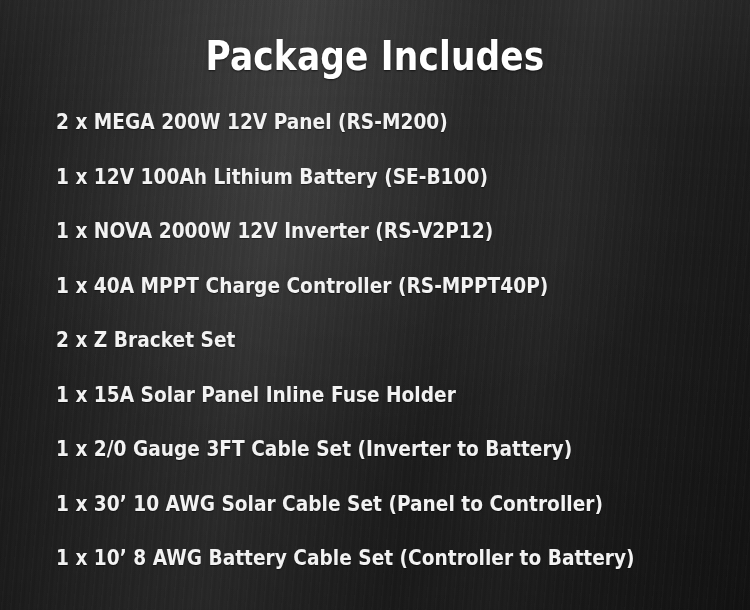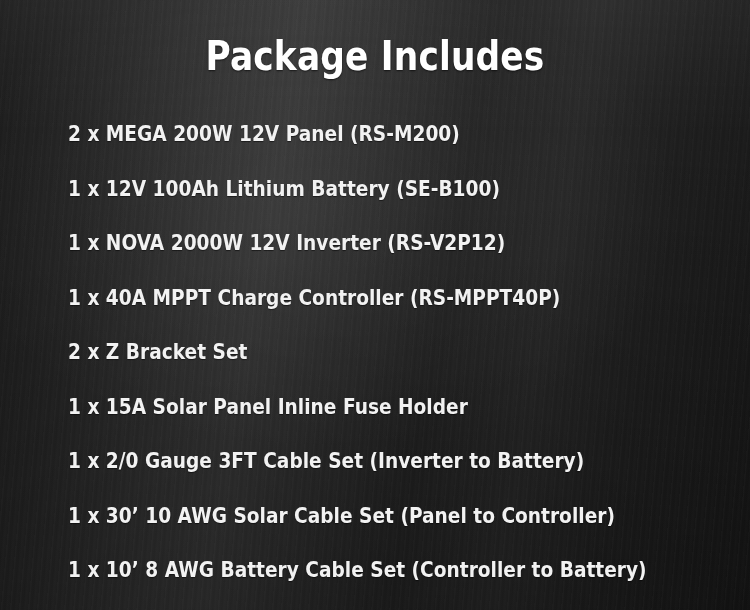--- a/index.html
+++ b/index.html
@@ -67,21 +67,21 @@
     font-size: 40px;
     letter-spacing: 0.2px;
     margin: 0;
     padding: 33px 0 0 0;
     transform: scaleX(0.86);
     transform-origin: center top;
     text-shadow: 0 1px 2px rgba(0,0,0,0.6);
   }
   .list {
     list-style: none;
-    margin: 16px;
+    margin: 4px;
     padding: 28px 0 0 52px;
   }
   .list-item {
     color: #f2f2f2;
     font-family: "DejaVu Sans", sans-serif;
     font-weight: 700;
     font-size: 22px;
     line-height: 1;
     margin: 0 0 32.5px 0;
     transform: scaleX(0.845);

